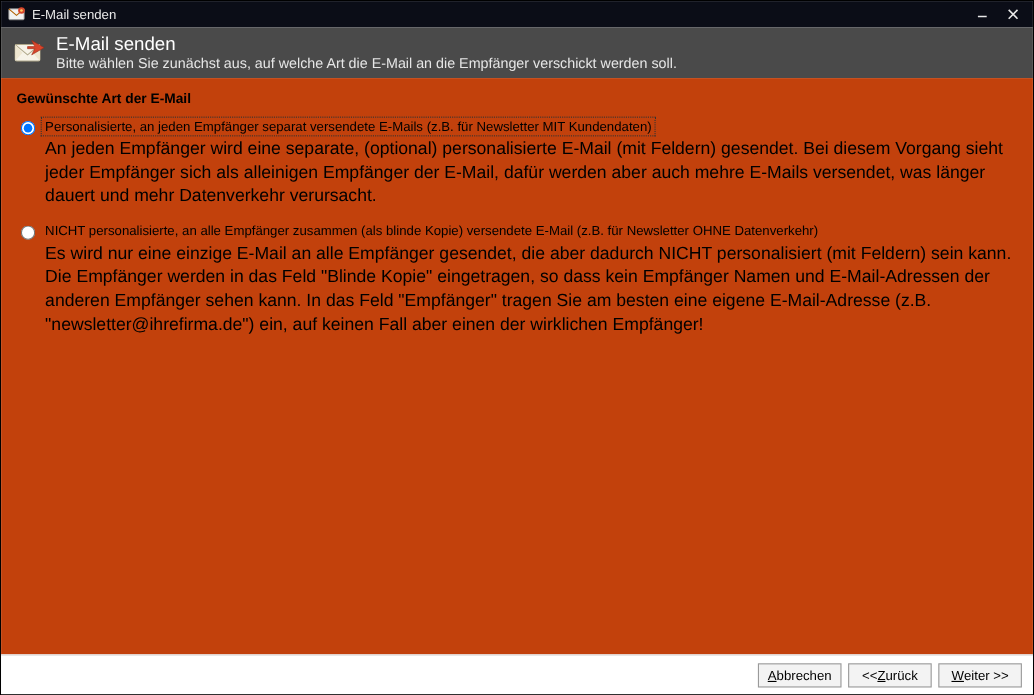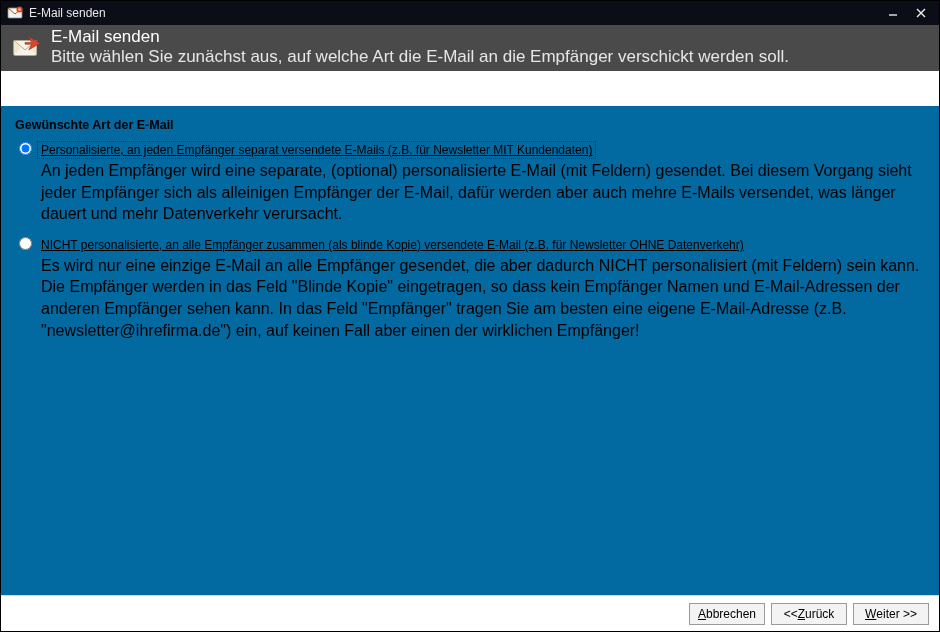--- a/index.html
+++ b/index.html
@@ -52,46 +52,44 @@
   }
   .headerband .envelope-icon {
     width: 30px; height: 30px;
     flex: 0 0 auto;
   }
   .headerband .header-text .header-title {
     font-size: 17px;
     line-height: 1.1;
   }
   .headerband .header-text .header-subtitle {
-    font-size: 17px;
+    font-size: 13px;
     color: #e6e6e6;
     line-height: 1.2;
   }
   .content {
     flex: 1;
-    background: #0369a1;
+    background: #c2410c;
     padding: 12px 14px 4px 14px;
     color: #000;
     overflow: auto;
-    margin-top: 35px;
   }
   .section-heading {
     font-weight: 600;
     font-size: 12.5px;
     margin-bottom: 10px;
   }
   .option {
     margin-bottom: 12px;
     padding-left: 4px;
   }
   .option-row {
     display: flex;
-    align-items: flex-start;
+    align-items: flex-end;
     gap: 6px;
-    text-decoration: underline;
   }
   .option input[type="radio"] {
     margin: 0;
     width: 13px; height: 13px;
   }
   .option-label {
     font-size: 12px;
     padding: 1px 3px;
   }
   .option-label.focused {

